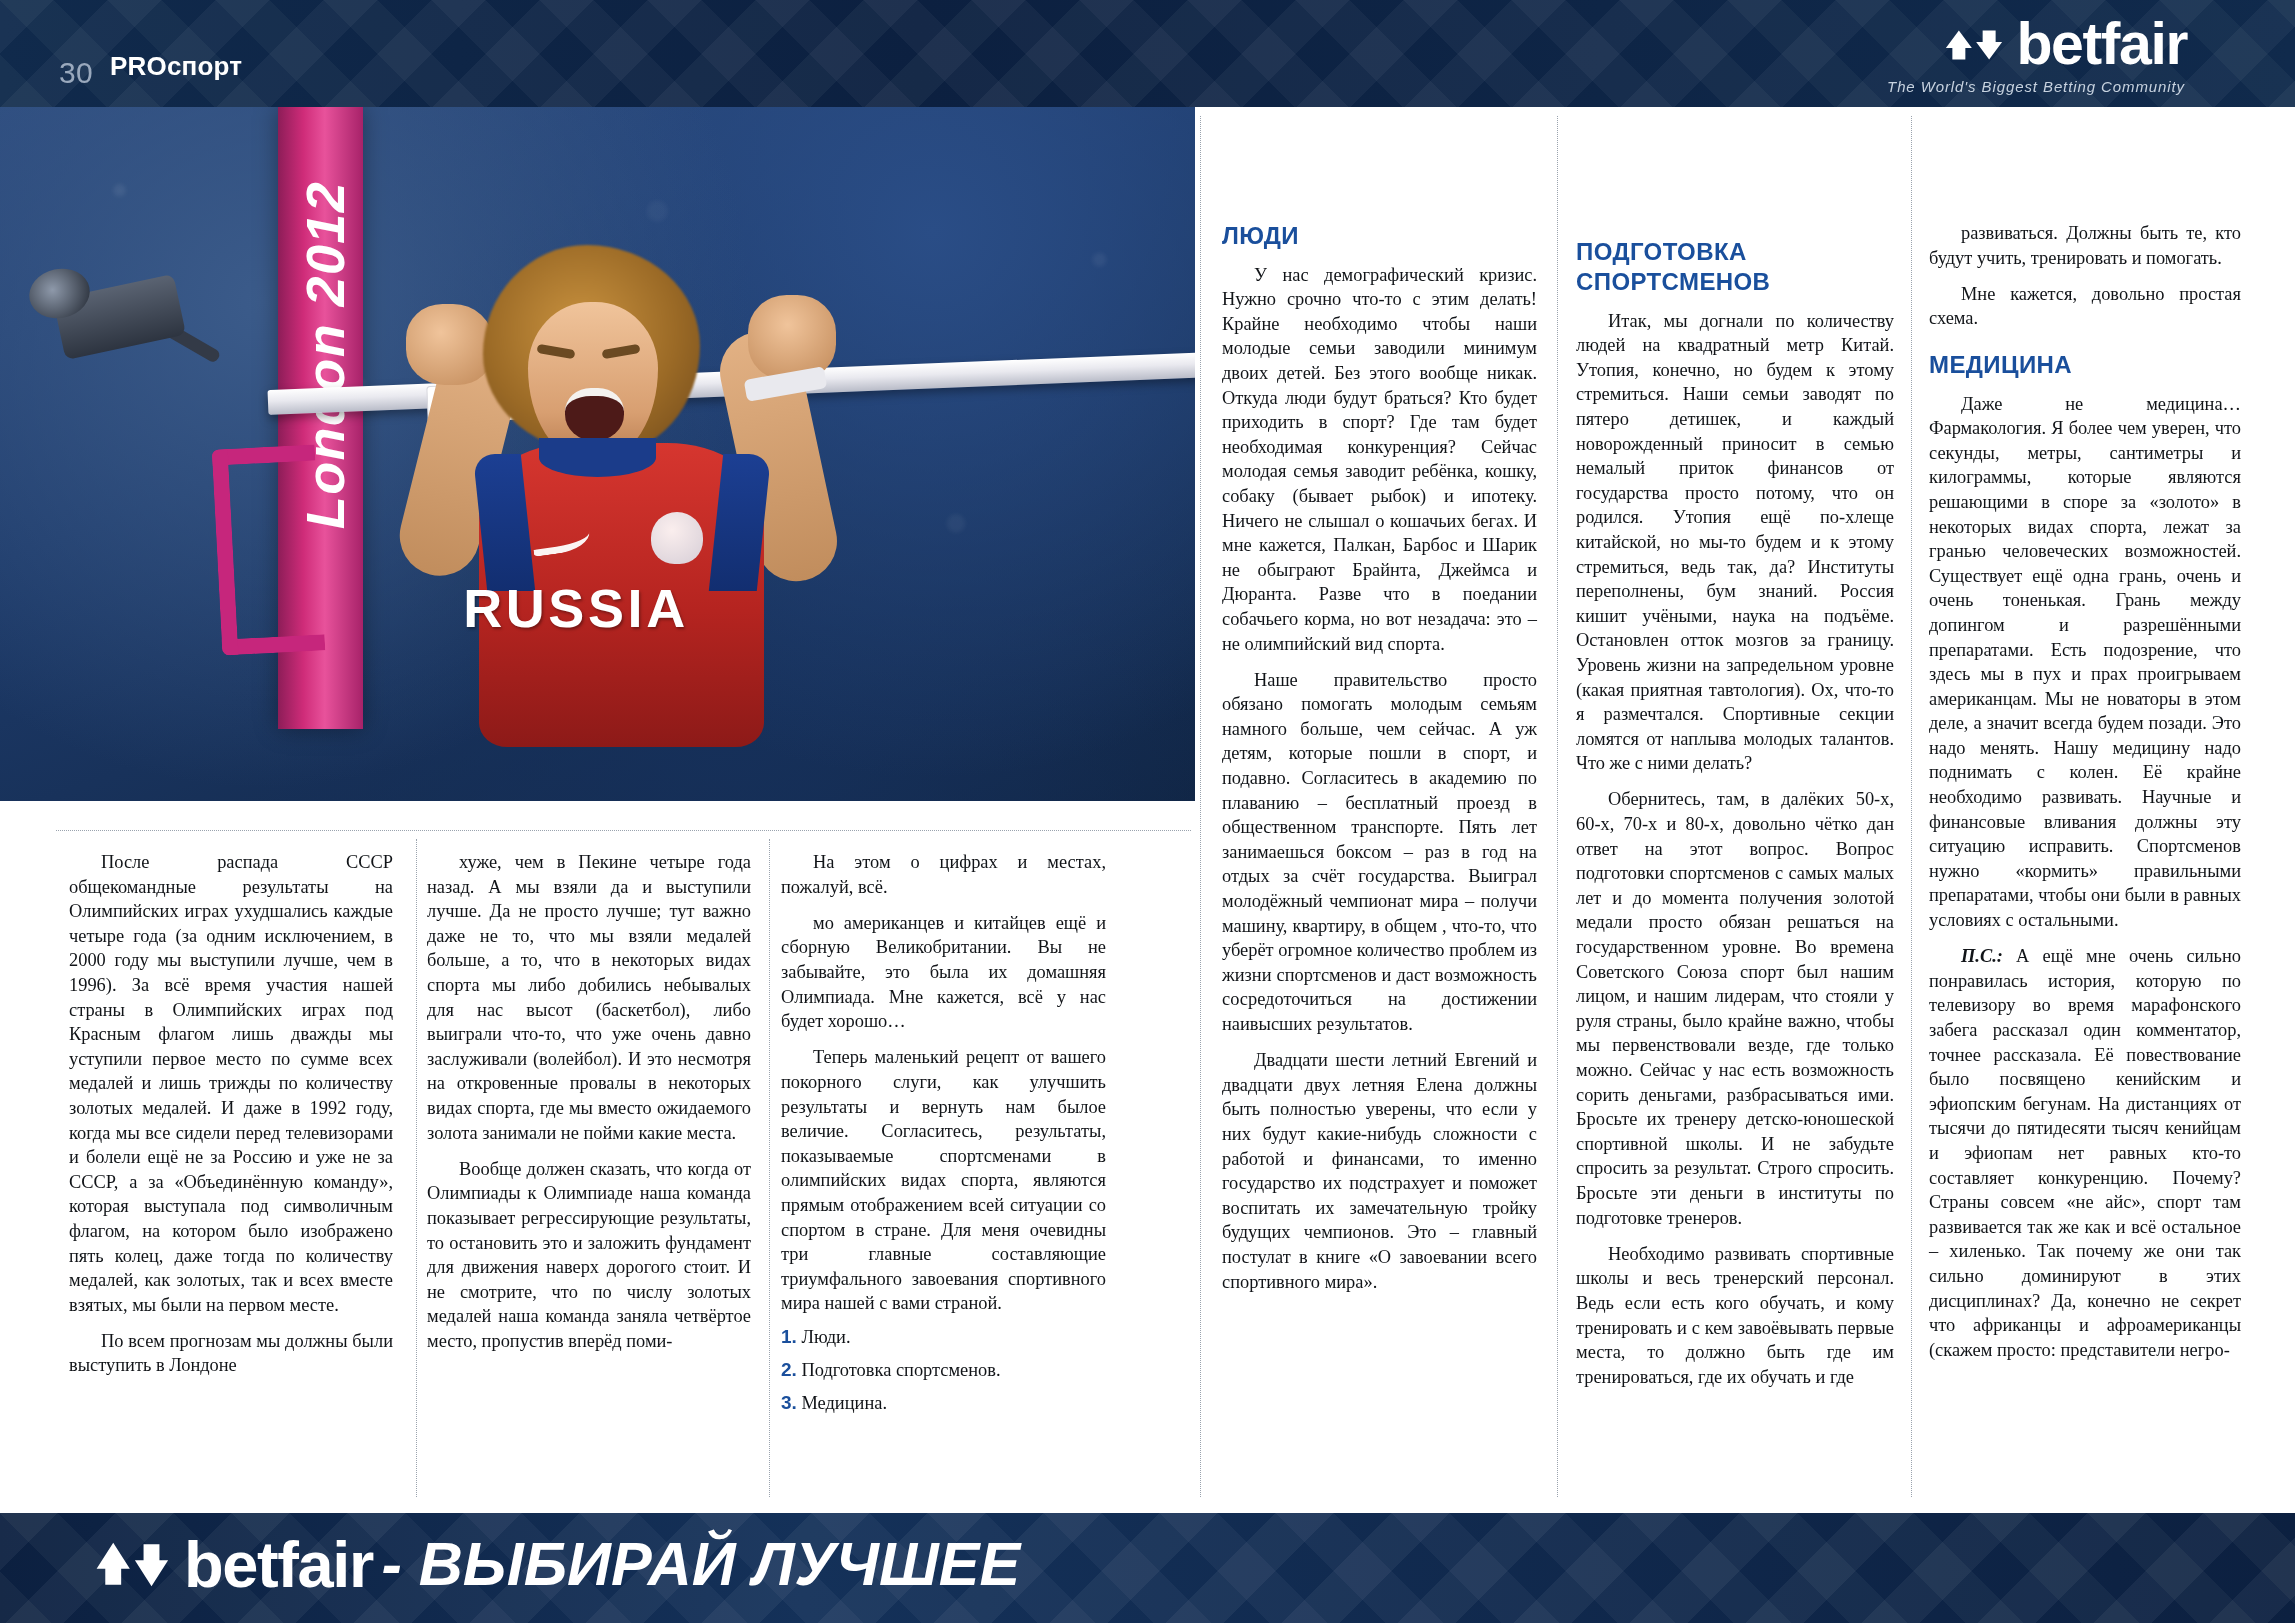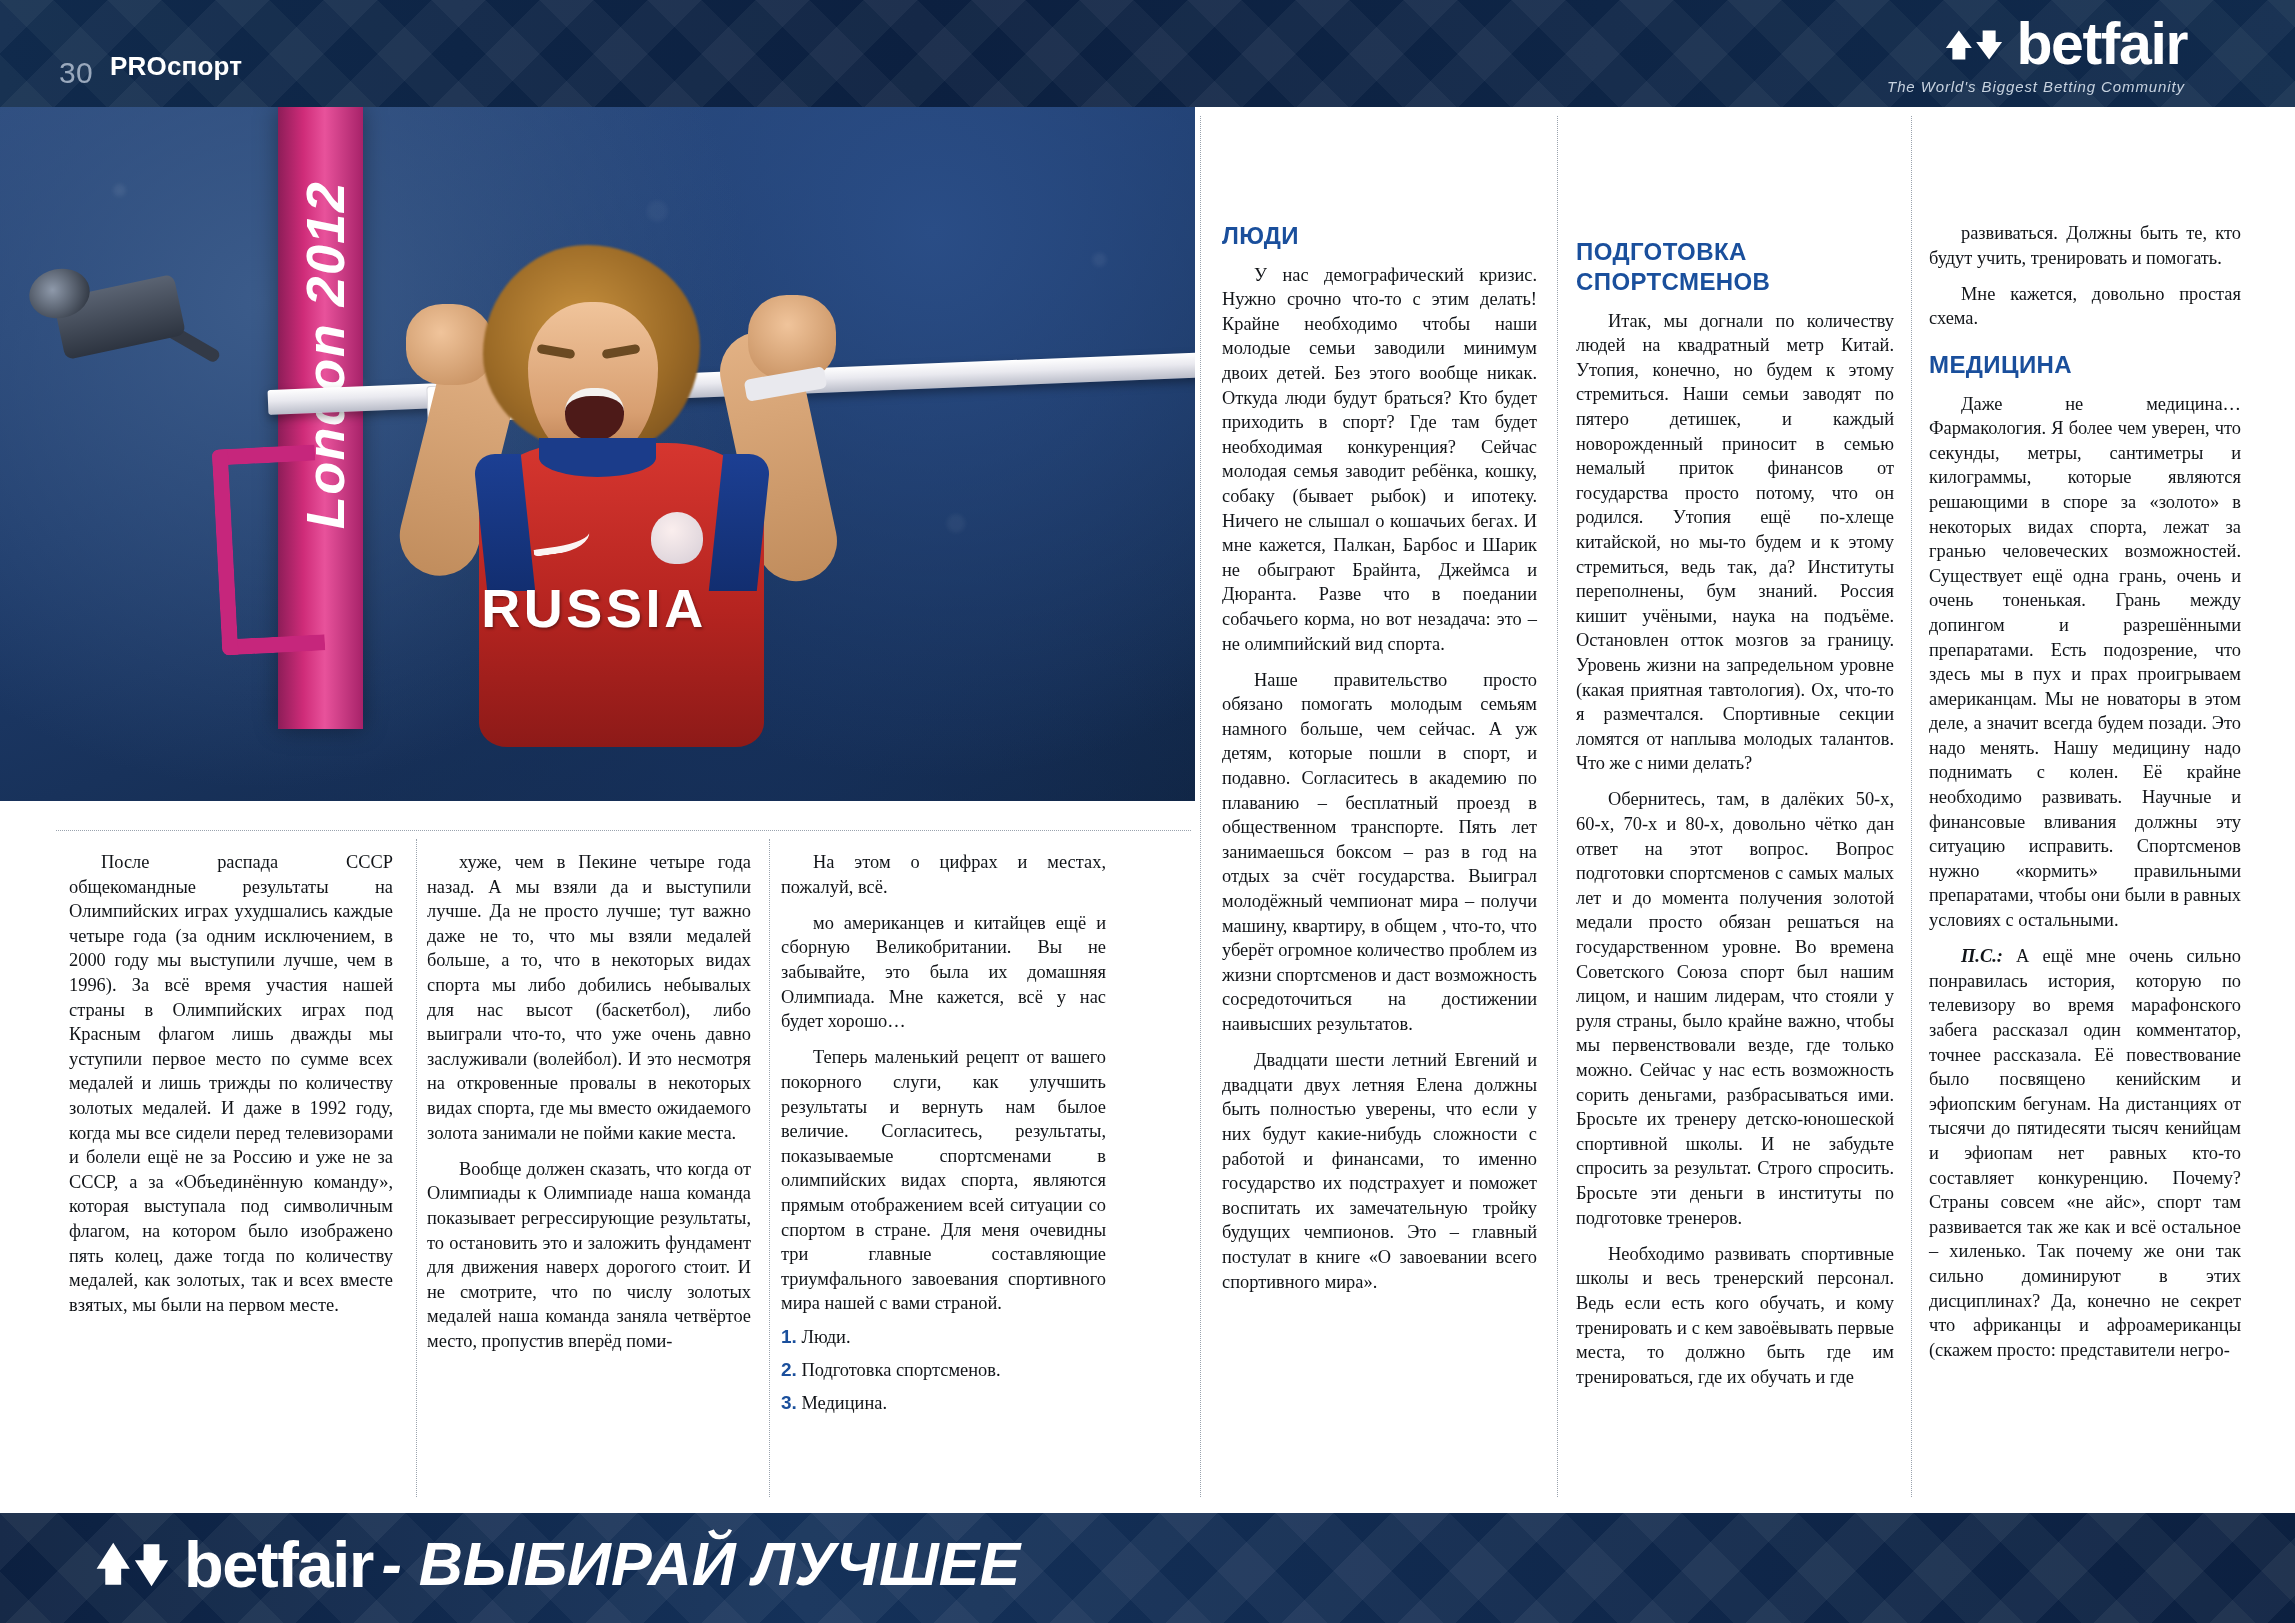--- a/index.html
+++ b/index.html
@@ -304,21 +304,21 @@
   }
   .shoulder-stripe-l, .shoulder-stripe-r {
     position: absolute;
     width: 48px; height: 137px;
     background: linear-gradient(180deg, #1c3f93 0%, #122e70 100%);
   }
   .shoulder-stripe-l { left: 169px; top: 260px; transform: skewX(6deg); border-radius: 22px 0 0 0; }
   .shoulder-stripe-r { left: 405px; top: 260px; transform: skewX(-6deg); border-radius: 0 22px 0 0; }
   .jersey-text {
     position: absolute;
-    left: 168px; top: 383px;
+    left: 150px; top: 383px;
     width: 230px;
     text-align: center;
     color: #ffffff;
     font-family: "Liberation Sans", sans-serif;
     font-weight: bold;
     font-size: 54px;
     letter-spacing: 3.6px;
     text-shadow: 1.4px 2.2px 2.9px rgba(0,0,0,0.35);
   }
   .emblem {
@@ -501,20 +501,21 @@
   <div class="rule-h" style="left:56px; top:723px; width:1135px;"></div>
 
   <div class="rule-v" style="left:416px; top:732px; height:658px;"></div>
   <div class="rule-v" style="left:769px; top:732px; height:658px;"></div>
   <div class="rule-v" style="left:1200px; top:8.7px; height:1381px;"></div>
   <div class="rule-v" style="left:1557px; top:8.7px; height:1381px;"></div>
   <div class="rule-v" style="left:1911px; top:8.7px; height:1381px;"></div>
 
   <div class="col" style="left:69px; top:743px; width:324px;">
     <p>После распада СССР общекомандные результаты на Олимпийских играх ухудшались каждые четыре года (за одним исключением, в 2000 году мы выступили лучше, чем в 1996). За всё время участия нашей страны в Олимпийских играх под Красным флагом лишь дважды мы уступили первое место по сумме всех медалей и лишь трижды по количеству золотых медалей. И даже в 1992 году, когда мы все сидели перед телевизорами и болели ещё не за Россию и уже не за СССР, а за «Объединённую команду», которая выступала под символичным флагом, на котором было изображено пять колец, даже тогда по количеству медалей, как золотых, так и всех вместе взятых, мы были на первом месте.</p>
+    <p>По всем прогнозам мы должны были выступить в Лондоне</p>
   </div>
 
   <div class="col" style="left:427px; top:743px; width:324px;">
     <p>хуже, чем в Пекине четыре года назад. А мы взяли да и выступили лучше. Да не просто лучше; тут важно даже не то, что мы взяли медалей больше, а то, что в некоторых видах спорта мы либо добились небывалых для нас высот (баскетбол), либо выиграли что-то, что уже очень давно заслуживали (волейбол). И это несмотря на откровенные провалы в некоторых видах спорта, где мы вместо ожидаемого золота занимали не пойми какие места.</p>
     <p>Вообще должен сказать, что когда от Олимпиады к Олимпиаде наша команда показывает регрессирующие результаты, то остановить это и заложить фундамент для движения наверх дорогого стоит. И не смотрите, что по числу золотых медалей наша команда заняла четвёртое место, пропустив вперёд поми-</p>
   </div>
 
   <div class="col" style="left:781px; top:743px; width:325px;">
     <p>На этом о цифрах и местах, пожалуй, всё.</p>
     <p>мо американцев и китайцев ещё и сборную Великобритании. Вы не забывайте, это была их домашняя Олимпиада. Мне кажется, всё у нас будет хорошо…</p>

